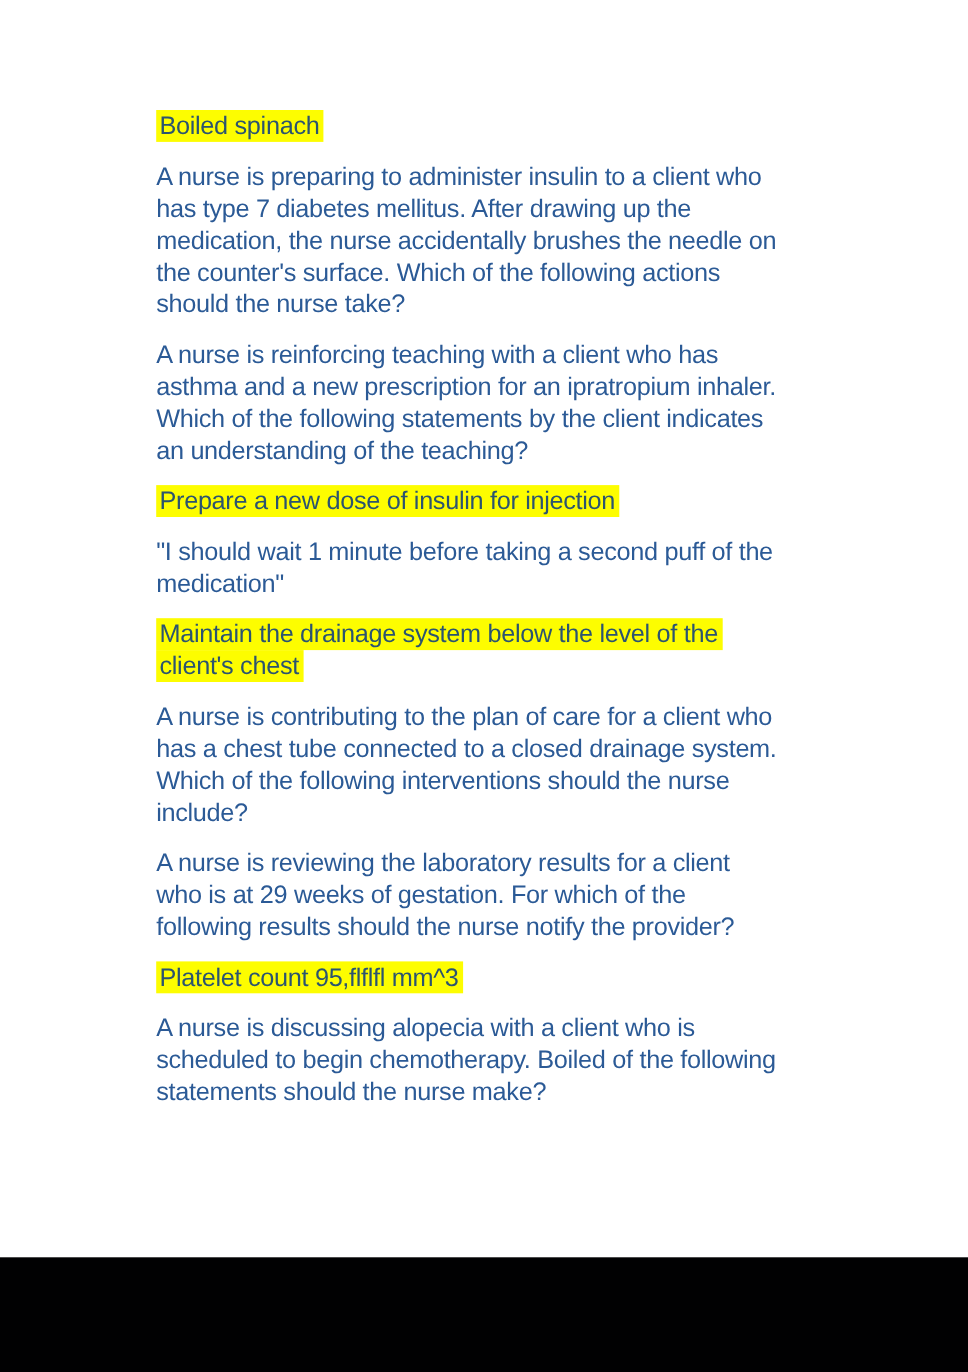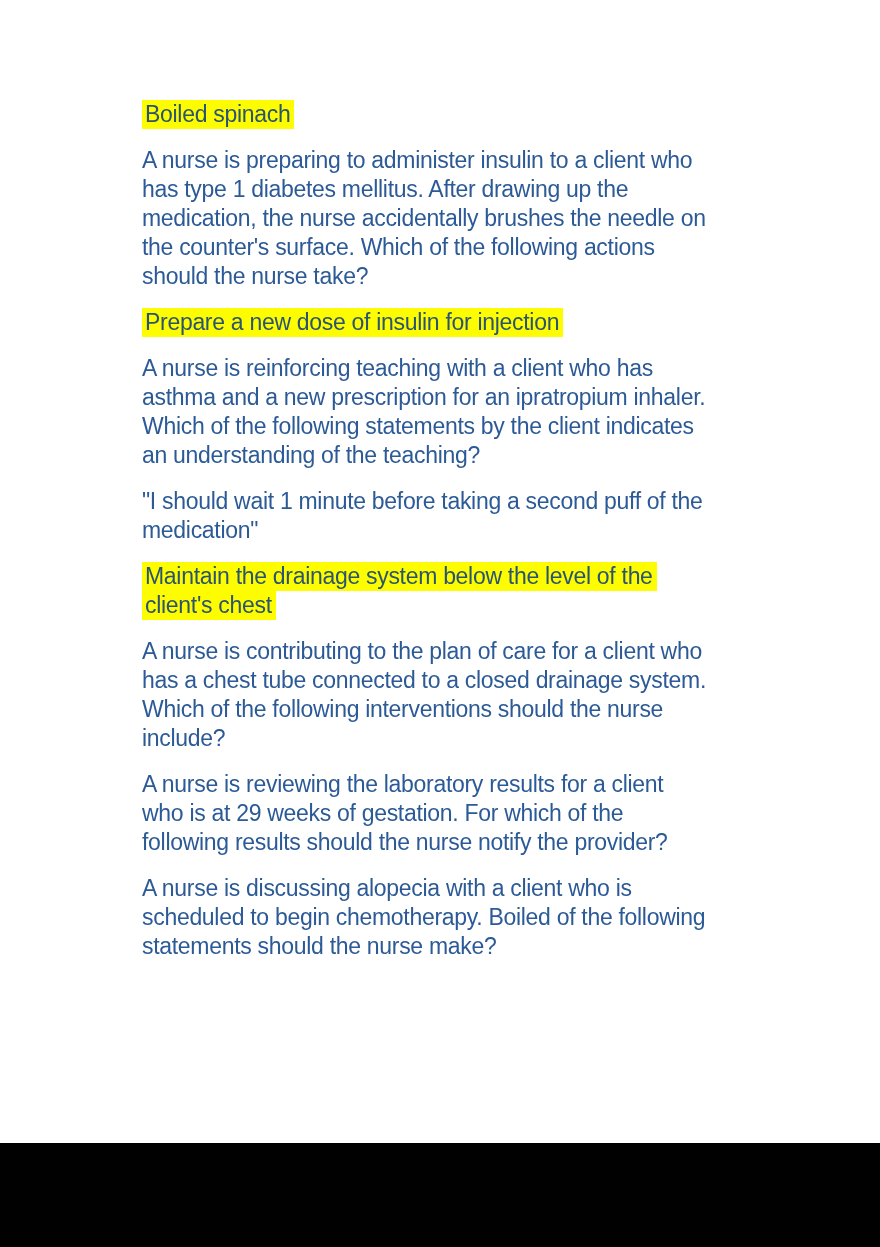--- a/index.html
+++ b/index.html
@@ -54,47 +54,48 @@
 </style>
 </head>
 <body>
 
 <div class="page">
   <div class="content">
 
     <p class="para"><mark class="hl">Boiled spinach</mark></p>
 
     <p class="para">A nurse is preparing to administer insulin to a client who
-has type 1 diabetes mellitus. After drawing up the
+has type 7 diabetes mellitus. After drawing up the
 medication, the nurse accidentally brushes the needle on
 the counter's surface. Which of the following actions
 should the nurse take?</p>
-
-    <p class="para"><mark class="hl">Prepare a new dose of insulin for injection</mark></p>
 
     <p class="para">A nurse is reinforcing teaching with a client who has
 asthma and a new prescription for an ipratropium inhaler.
 Which of the following statements by the client indicates
 an understanding of the teaching?</p>
+
+    <p class="para"><mark class="hl">Prepare a new dose of insulin for injection</mark></p>
 
     <p class="para">"I should wait 1 minute before taking a second puff of the
 medication"</p>
 
     <p class="para"><mark class="hl">Maintain the drainage system below the level of the
 client's chest</mark></p>
 
     <p class="para">A nurse is contributing to the plan of care for a client who
 has a chest tube connected to a closed drainage system.
 Which of the following interventions should the nurse
 include?</p>
 
     <p class="para">A nurse is reviewing the laboratory results for a client
 who is at 29 weeks of gestation. For which of the
 following results should the nurse notify the provider?</p>
 
+    <p class="para"><mark class="hl">Platelet count 95,flflfl mm^3</mark></p>
 
     <p class="para">A nurse is discussing alopecia with a client who is
 scheduled to begin chemotherapy. Boiled of the following
 statements should the nurse make?</p>
 
   </div>
 </div>
 
 <div class="bottom-bar"></div>
 

